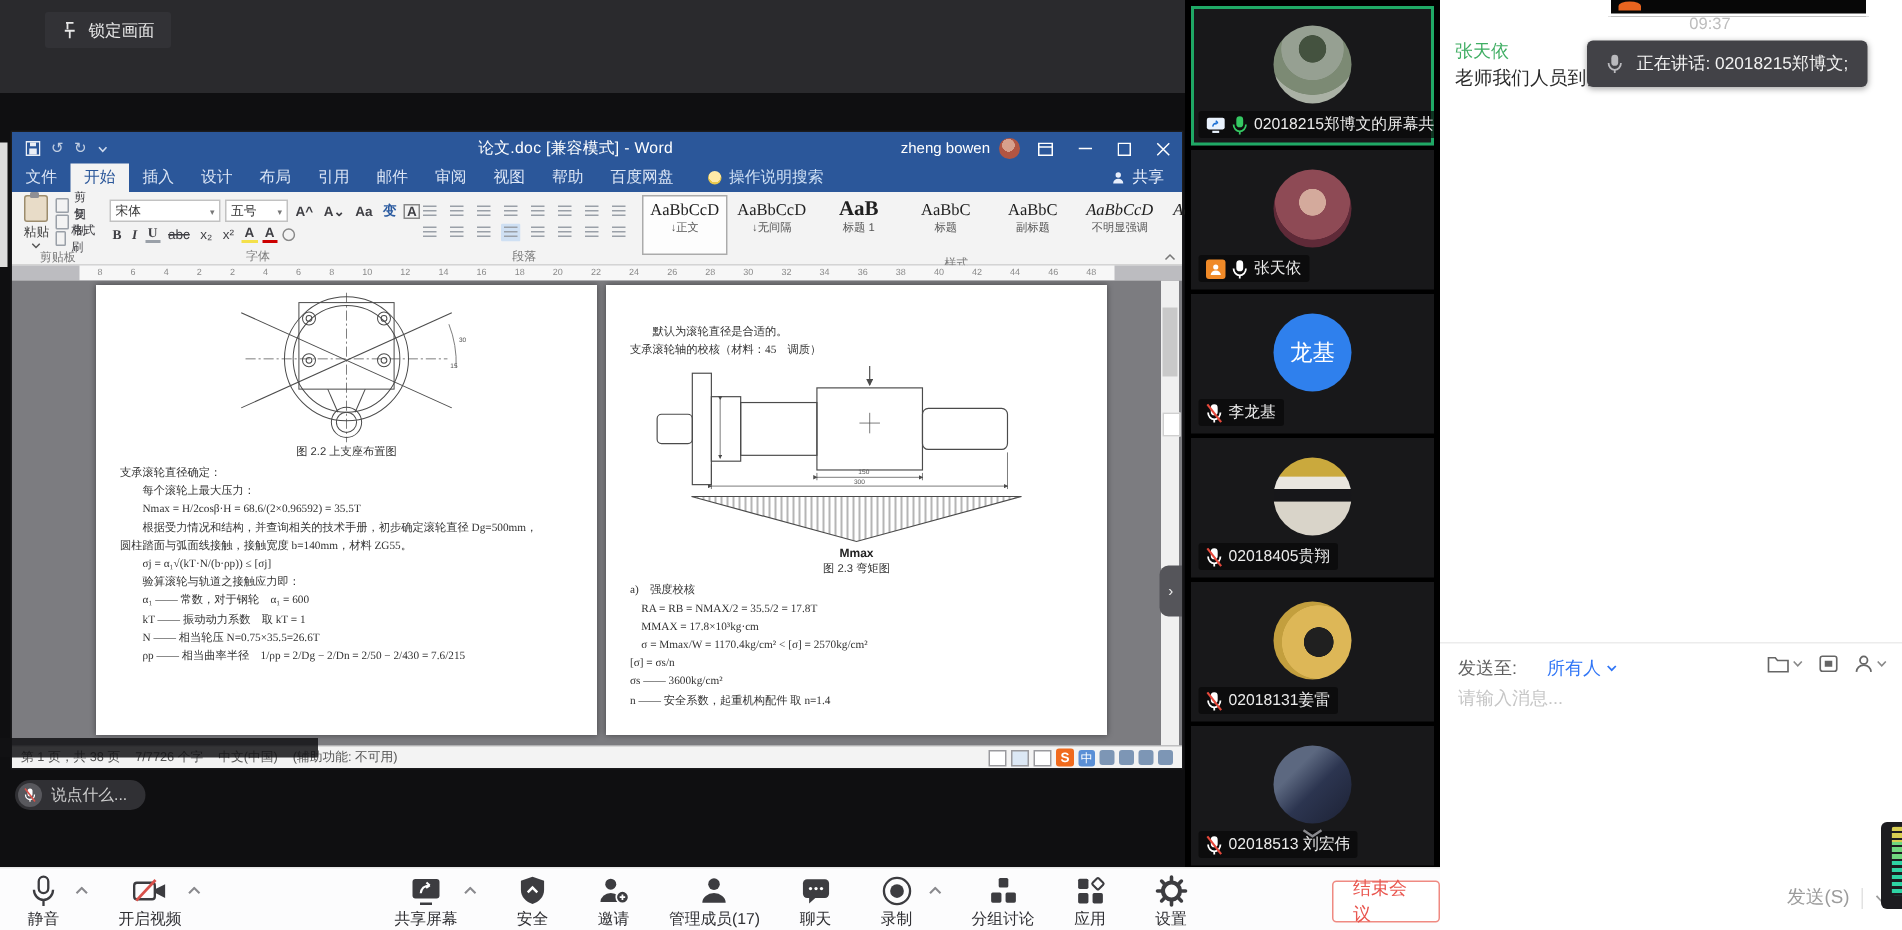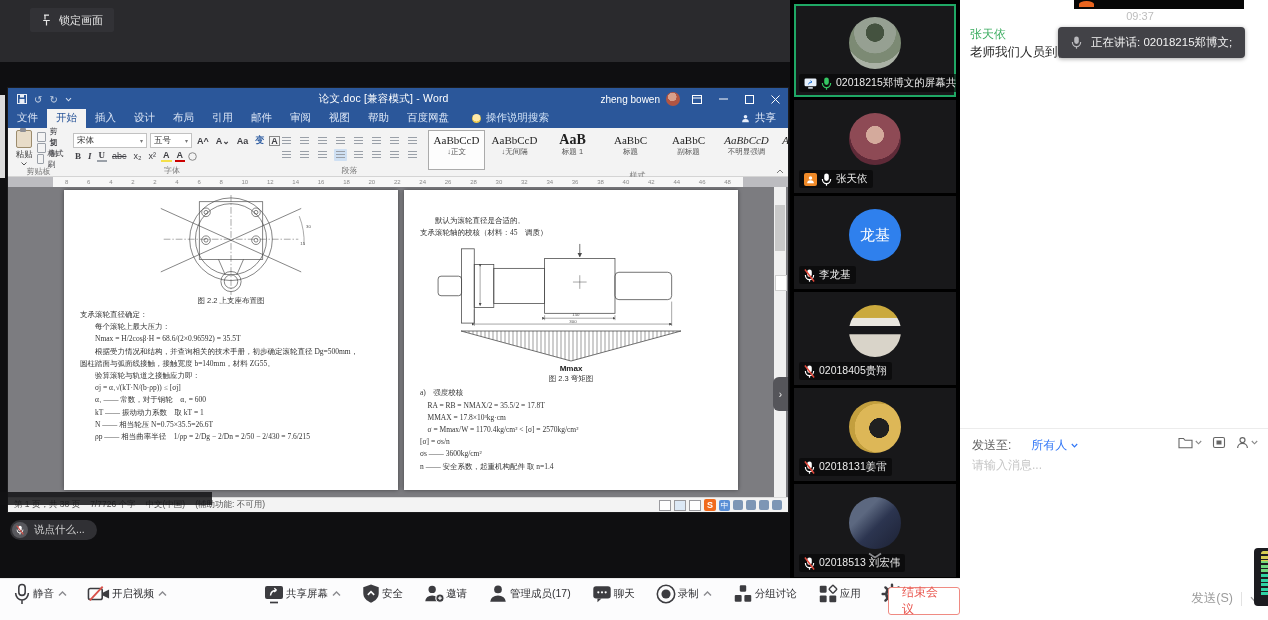--- a/index.html
+++ b/index.html
@@ -143,21 +143,21 @@
   .send-row{position:absolute;right:10px;top:590px;display:flex;align-items:center;gap:8px;font-size:12.5px;color:#9c9c9c}
   .send-sep{width:1px;height:14px;background:#e2e2e2}
   .vol-wrap{position:absolute;left:294px;top:548px;width:18px;height:52px;background:#1c1c20;border-radius:4px;padding:3px}
   .vol-bar{width:10px;height:46px;margin:0 auto;border-radius:2px;
     background:linear-gradient(180deg,#d8ce52 0 22%,#6fd77e 23% 48%,#2ed3a4 49%);
     -webkit-mask:repeating-linear-gradient(180deg,#000 0 3px,transparent 3px 4.6px);
             mask:repeating-linear-gradient(180deg,#000 0 3px,transparent 3px 4.6px)}
 
   
   .toolbar{position:absolute;left:0;top:578px;width:960px;height:42px;background:#fcfcfd;border-top:1px solid #e9e9e9}
-  .tb-item{display:flex;flex-direction:row;align-items:center;gap:1px;min-width:34px}
+  .tb-item{display:flex;flex-direction:column;align-items:center;gap:1px;min-width:34px}
   .tb-item .lb{font-size:10.5px;color:#2f2f33;white-space:nowrap}
   .tb-left{position:absolute;left:12px;top:4px;display:flex;align-items:flex-start;gap:4px}
   .tb-center{position:absolute;left:263px;top:4px;display:flex;align-items:flex-start;gap:4px}
   .tb-gap{width:12px}
   .chev-btn{padding-top:8px}
   .end-btn{position:absolute;left:888px;top:8px;height:26px;padding:0 13px;border:1px solid #ef8a82;
     border-radius:3px;background:#fff;color:#e9564f;font-size:12px;display:flex;align-items:center}
 </style>
 </head>
 <body>
@@ -504,22 +504,22 @@
           <text x="197" y="52" font-size="4.5" fill="#555">15</text>
         </svg>
         <div class="cap">图 2.2 上支座布置图</div>
         <div class="dl">
 
         <div>支承滚轮直径确定：</div>
             <div>　　每个滚轮上最大压力：</div>
             <div>　　Nmax = H/2cosβ·H = 68.6/(2×0.96592) = 35.5T</div>
             <div>　　根据受力情况和结构，并查询相关的技术手册，初步确定滚轮直径 Dg=500mm，</div>
             <div>圆柱踏面与弧面线接触，接触宽度 b=140mm，材料 ZG55。</div>
+            <div>　　σj = α₁√(kT·N/(b·ρp)) ≤ [σj]</div>
             <div>　　验算滚轮与轨道之接触应力即：</div>
-            <div>　　σj = α₁√(kT·N/(b·ρp)) ≤ [σj]</div>
             <div>　　α₁ —— 常数，对于钢轮　α₁ = 600</div>
             <div>　　kT —— 振动动力系数　取 kT = 1</div>
             <div>　　N —— 相当轮压 N=0.75×35.5=26.6T</div>
             <div>　　ρp —— 相当曲率半径　1/ρp = 2/Dg − 2/Dn = 2/50 − 2/430 = 7.6/215</div>
           </div>
       </div>
 
       <div class="page pageR">
         <div class="dl" style="padding-top:25px">
 

